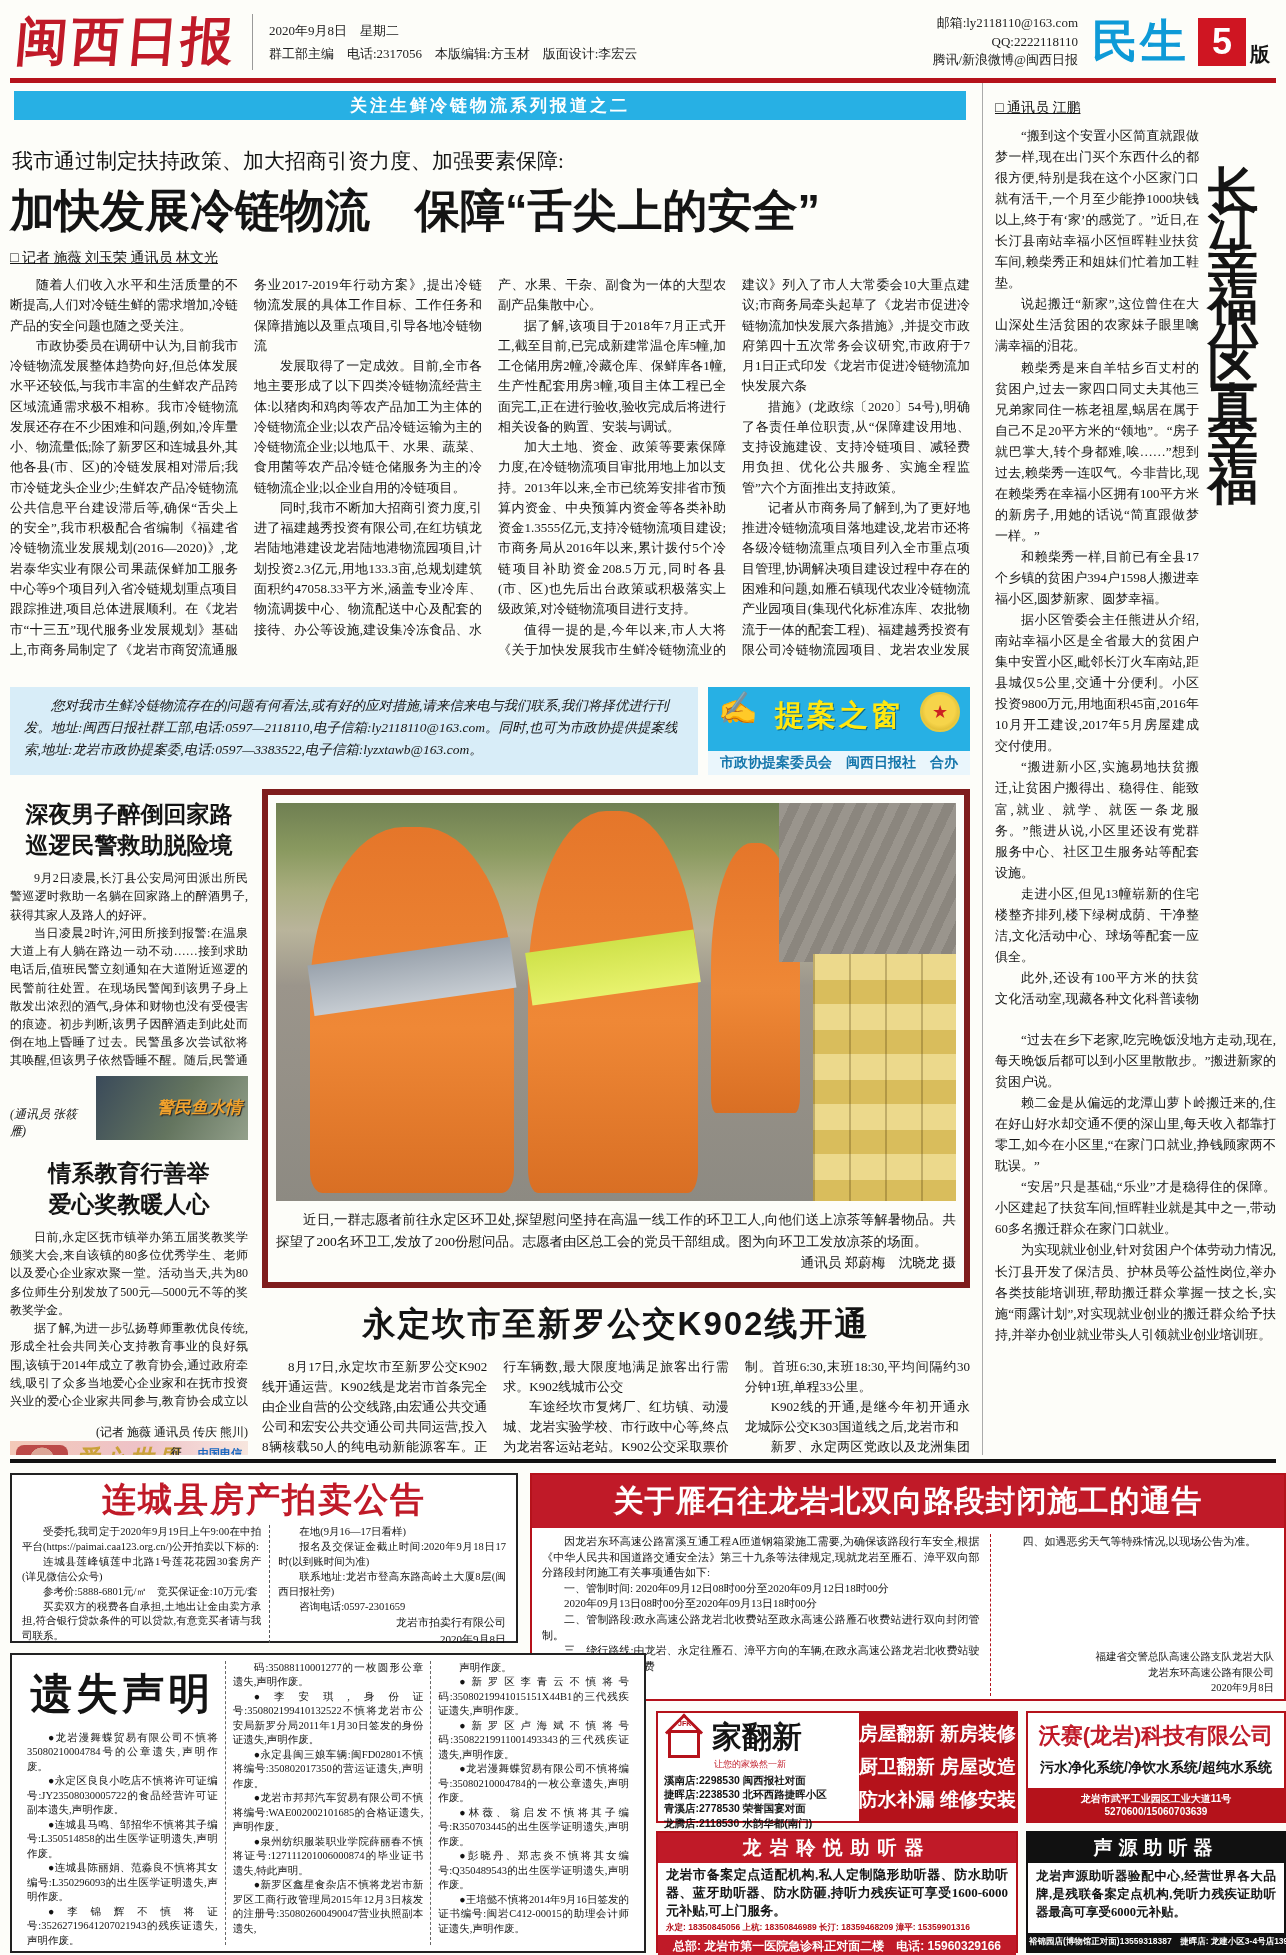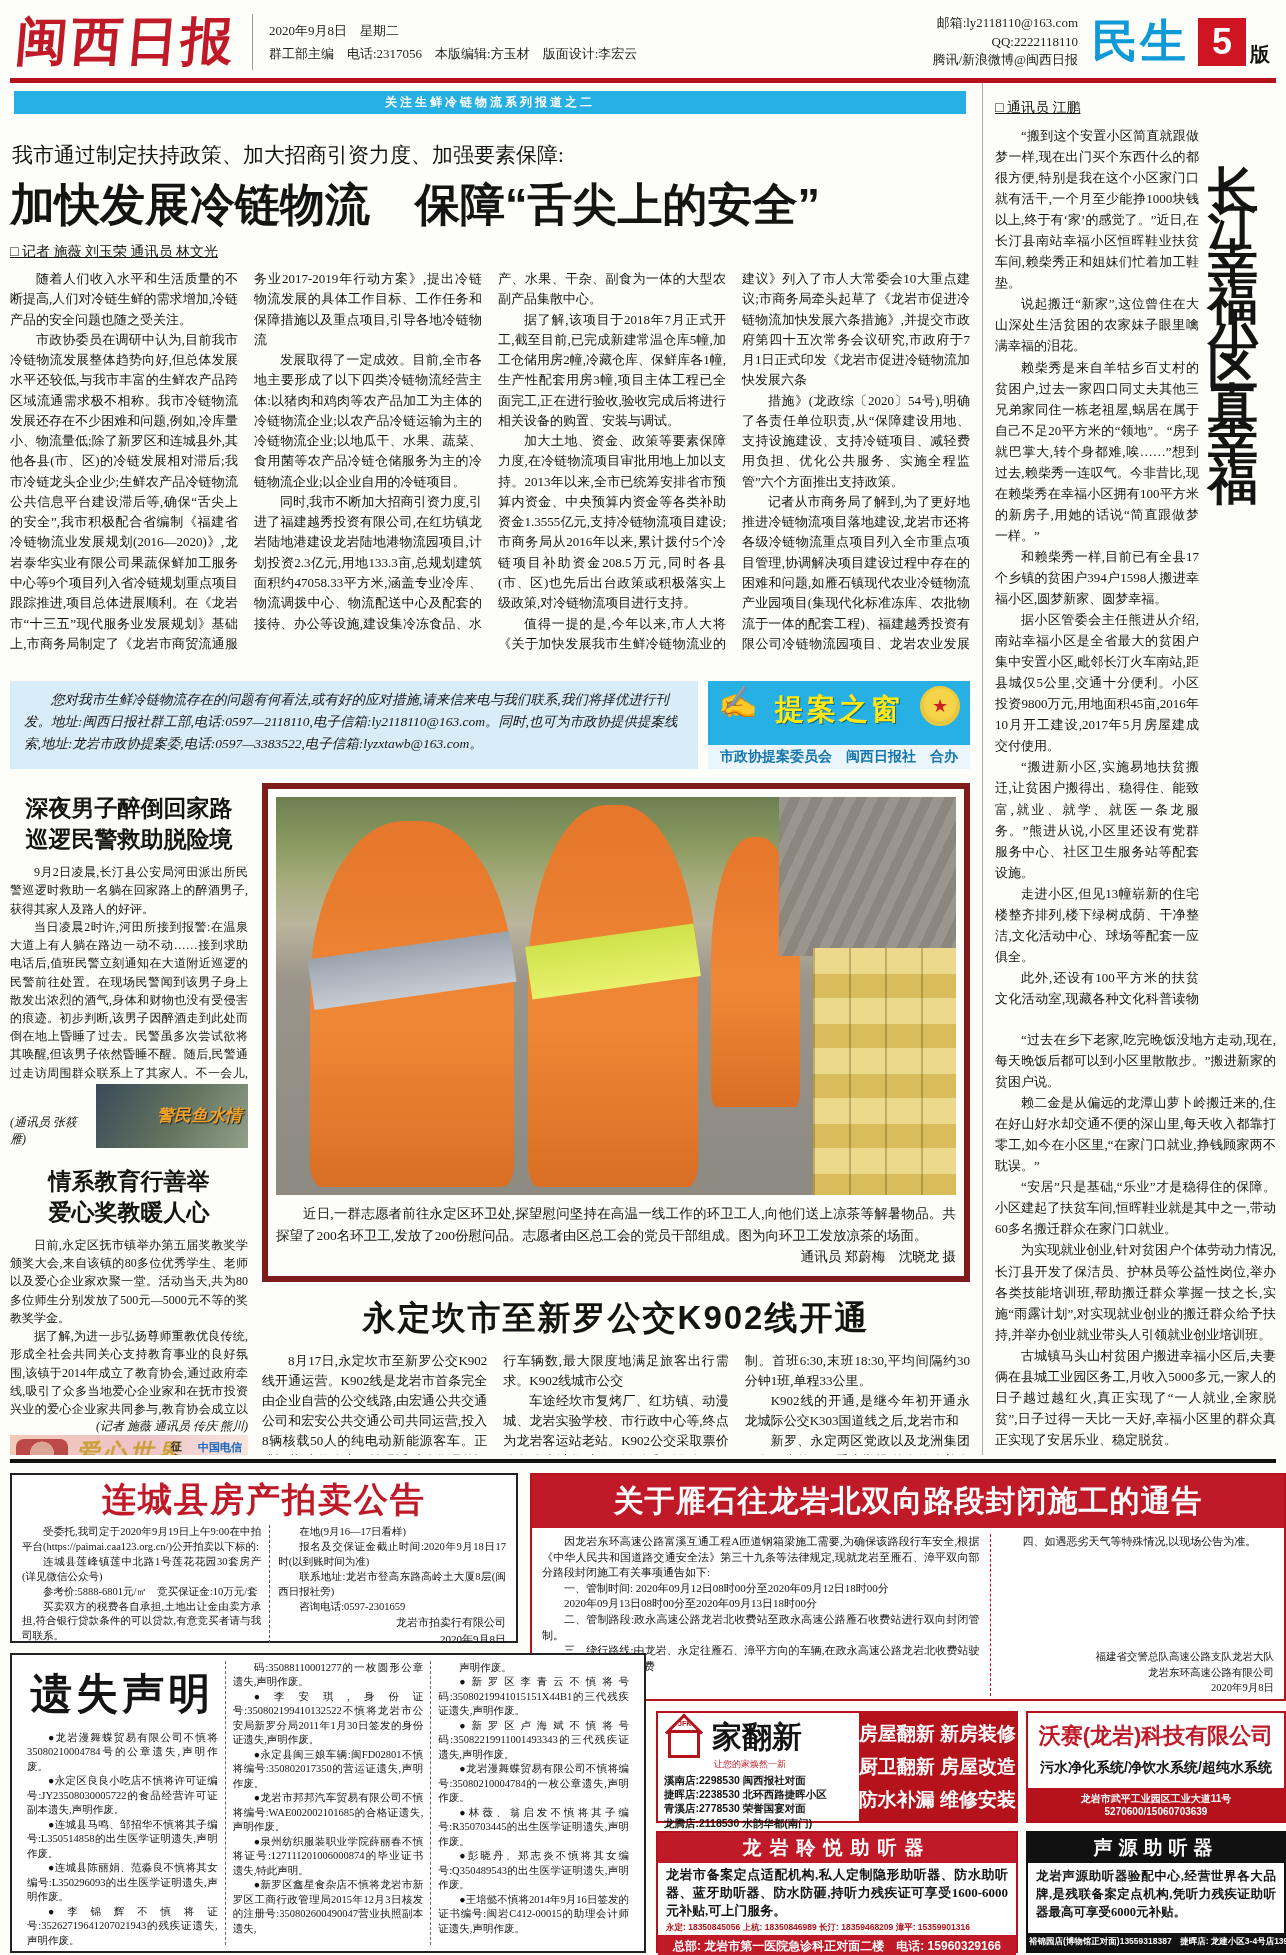--- a/index.html
+++ b/index.html
@@ -16,21 +16,21 @@
   .section-name{font-size:46px;font-weight:900;color:#0e9ad7;font-family:"Liberation Sans",sans-serif;
                 letter-spacing:2px;margin-right:10px;white-space:nowrap;}
   .page-badge{width:48px;height:48px;background:#cf1522;display:flex;align-items:center;justify-content:center;flex:none;}
   .pnum{color:#fff;font-size:36px;font-weight:900;font-family:"Liberation Sans",sans-serif;}
   .page-word{font-size:20px;font-weight:700;align-self:flex-end;margin:0 0 8px 4px;}
   .red-rule{height:5px;background:#b5121b;margin:0 10px;}
   
   .content{display:flex;padding:0 10px;height:1372px;overflow:hidden;}
   .main-left{width:972px;padding-right:12px;}
   .right-col{flex:1;border-left:1px solid #aaa;padding-left:12px;overflow:hidden;}
-  .series-banner{margin:8px 4px 0;background:#27b0e4;color:#fff;font-weight:700;font-size:12px;text-align:center;
+  .series-banner{margin:8px 4px 0;background:#27b0e4;color:#fff;font-weight:700;font-size:17px;text-align:center;
                  padding:3px 0;font-family:"Liberation Sans",sans-serif;letter-spacing:3px;}
   .kicker{font-size:21px;margin:27px 2px 0;}
   .lead-headline{font-size:45px;font-weight:900;margin:6px 0 8px;font-family:"Liberation Sans",sans-serif;white-space:nowrap;}
   .byline{font-size:14px;text-decoration:underline;margin:2px 0 8px;}
   p{margin:0;text-indent:2em;}
   .lead-body{column-count:4;column-gap:16px;column-fill:auto;font-size:13px;line-height:1.56;text-align:justify;
              height:402px;overflow:hidden;}
   
   .reader-row{display:flex;gap:10px;margin:10px 0 8px;height:88px;}
   .reader-box{flex:1;background:#d8edf8;padding:8px 14px;font-size:13.5px;line-height:1.62;font-style:italic;
@@ -51,21 +51,21 @@
                 font-family:"Liberation Sans",sans-serif;}
   .sub-body{font-size:12px;line-height:1.52;text-align:justify;overflow:hidden;}
   .police-body{max-height:242px;}
   .edu-body{max-height:180px;}
   .photo-row{display:flex;align-items:flex-end;gap:6px;margin:4px 0 2px;font-style:italic;}
   .photo-credit{flex:1;font-size:12px;}
   .mini-photo{width:152px;height:64px;background:linear-gradient(120deg,#3a4a5a,#64755f 55%,#93a08b);flex:none;
               display:flex;align-items:center;justify-content:flex-end;padding:4px 6px;}
   .mini-photo span{color:#f0a12c;font-weight:900;font-size:17px;font-family:"Liberation Sans",sans-serif;
                    text-shadow:1px 1px 1px #222;}
-  .edu-credit{text-align:right;font-size:12px;margin-top:2px;font-style:italic;}
+  .edu-credit{text-align:right;font-size:12px;margin-top:16px;}
   .telecom-ad{margin-top:auto;height:60px;background:linear-gradient(90deg,#f3c9b8,#eec2c8 55%,#f7e6de);
               position:relative;overflow:hidden;flex:none;}
   .t-fig{position:absolute;left:6px;top:4px;width:52px;height:52px;border-radius:8px;opacity:.85;
          background:radial-gradient(circle at 50% 28%,#d8a090 0 26%,#b23333 27% 100%);}
   .t-script{position:absolute;left:66px;top:2px;font-size:23px;color:#c9a138;font-weight:900;font-style:italic;letter-spacing:4px;}
   .t-zheng{position:absolute;right:64px;top:5px;font-size:11px;color:#333;width:13px;line-height:1.15;font-weight:700;}
   .t-brand{position:absolute;right:6px;top:5px;color:#1565c0;font-size:11px;font-weight:700;}
   .center-col{flex:1;display:flex;flex-direction:column;position:relative;}
   .photo-frame{border:6px solid #7f1d1d;padding:8px;margin-top:6px;}
   .news-photo{height:398px;position:relative;overflow:hidden;
@@ -296,21 +296,20 @@
             <p>此外,还设有100平方米的扶贫文化活动室,现藏各种文化科普读物等1500多册。小区附近还有幼儿园、小学等,孩子们上学十分方便。</p>
           </div>
         <div class="ct-headline">长汀幸福小区真幸福</div>
       </div>
       <div class="ct-bottom">
 
       <p>“过去在乡下老家,吃完晚饭没地方走动,现在,每天晚饭后都可以到小区里散散步。”搬进新家的贫困户说。</p>
           <p>赖二金是从偏远的龙潭山萝卜岭搬迁来的,住在好山好水却交通不便的深山里,每天收入都靠打零工,如今在小区里,“在家门口就业,挣钱顾家两不耽误。”</p>
           <p>“安居”只是基础,“乐业”才是稳得住的保障。小区建起了扶贫车间,恒晖鞋业就是其中之一,带动60多名搬迁群众在家门口就业。</p>
           <p>为实现就业创业,针对贫困户个体劳动力情况,长汀县开发了保洁员、护林员等公益性岗位,举办各类技能培训班,帮助搬迁群众掌握一技之长,实施“雨露计划”,对实现就业创业的搬迁群众给予扶持,并举办创业就业带头人引领就业创业培训班。</p>
-          <p>古城镇马头山村贫困户搬进幸福小区后,夫妻俩在县城工业园区务工,月收入5000多元,一家人的日子越过越红火,真正实现了“一人就业,全家脱贫”,日子过得一天比一天好,幸福小区里的群众真正实现了安居乐业、稳定脱贫。</p>
         </div>
     </aside>
   </div>
 
   <div class="bottom">
 
     <div class="adbox auction">
       <div class="auction-title">连城县房产拍卖公告</div>
       <div class="auction-cols">
         <div class="c1">

